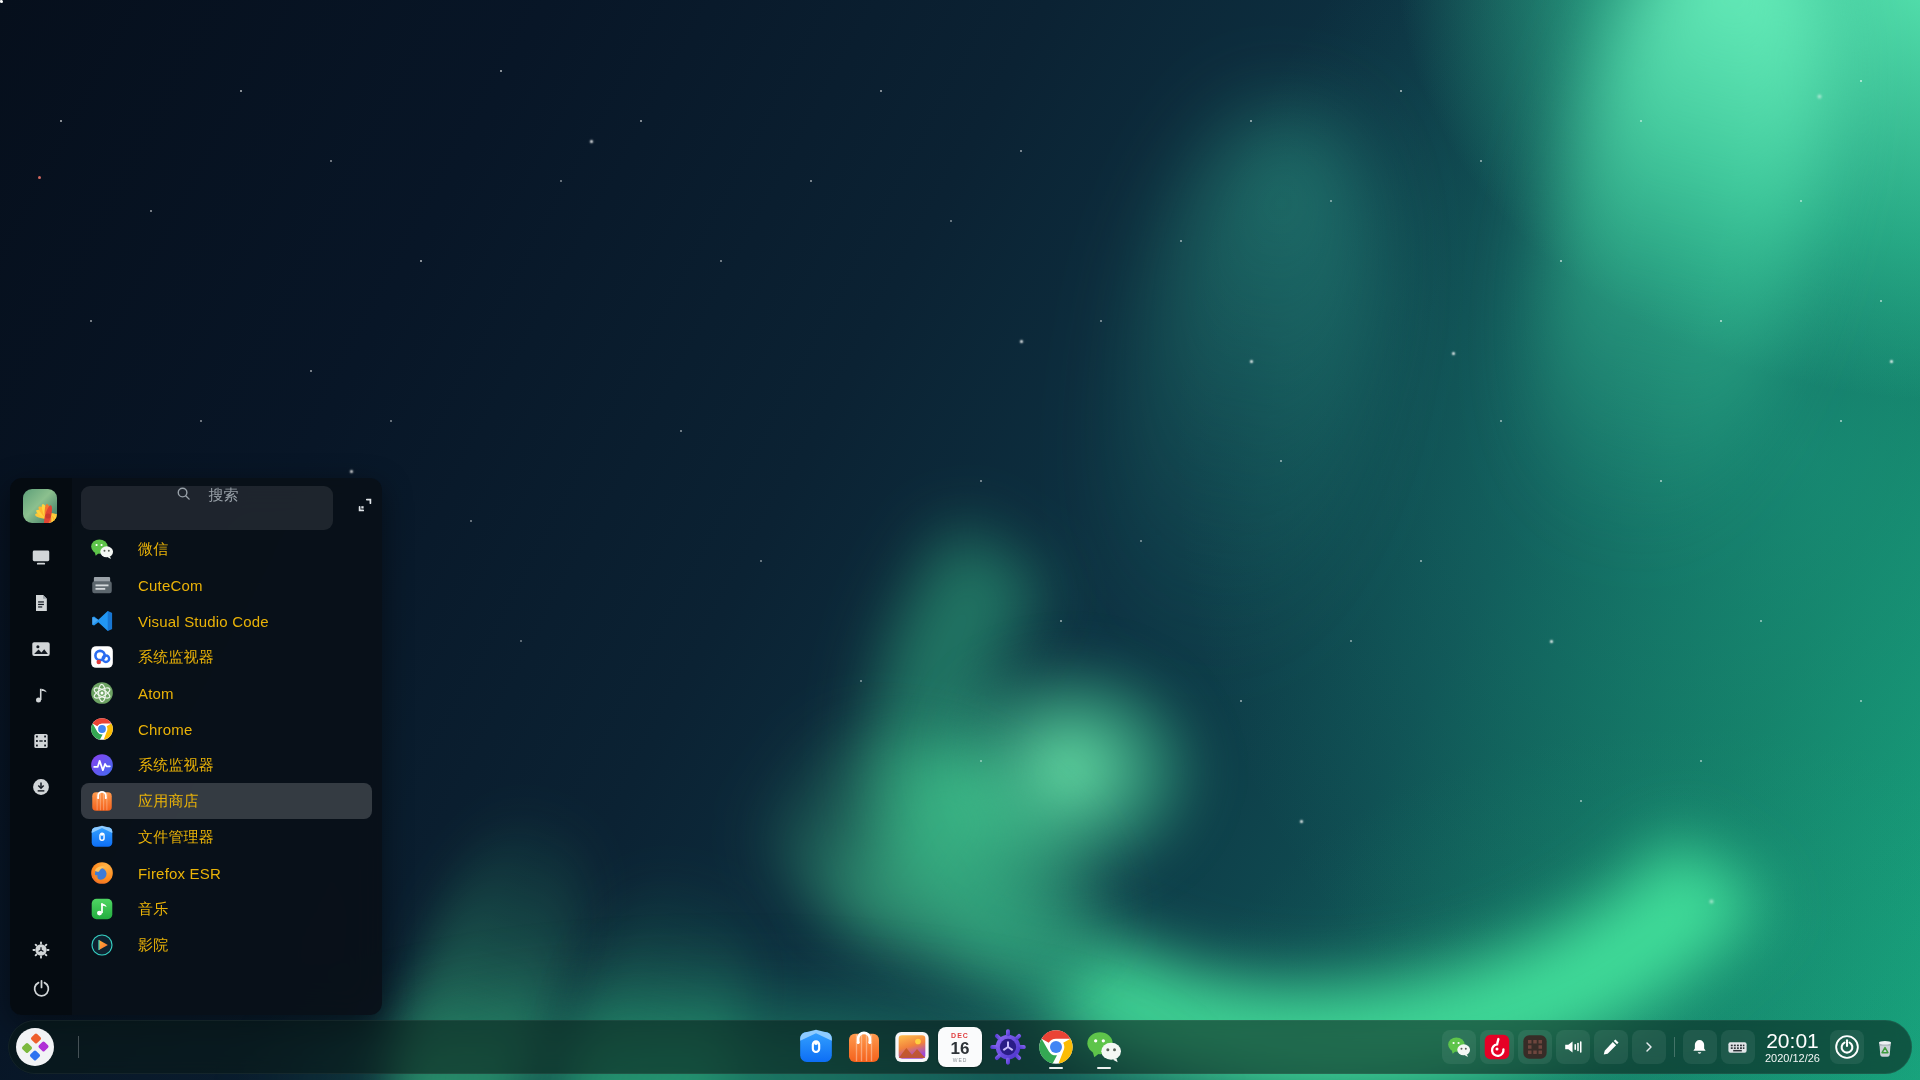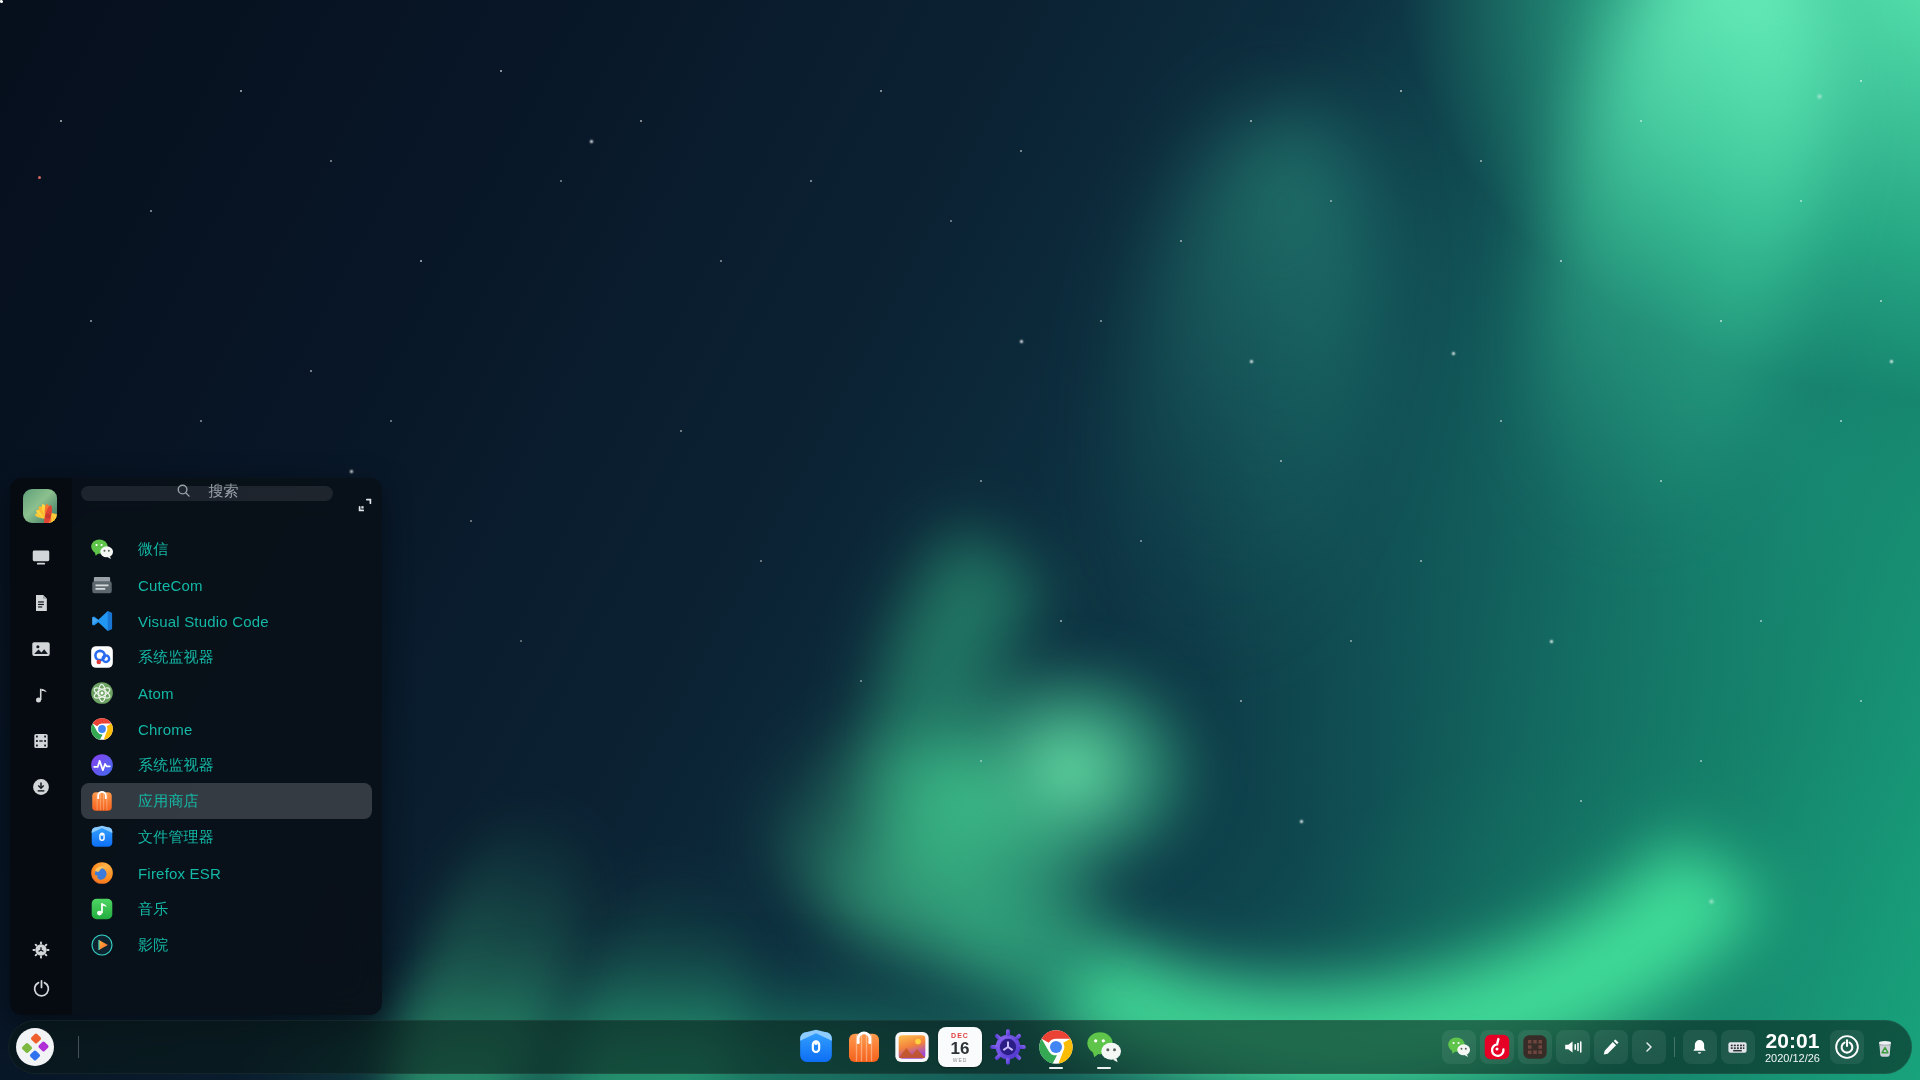--- a/index.html
+++ b/index.html
@@ -75,38 +75,38 @@
     position:absolute;left:10px;top:478px;width:372px;height:537px;
     background:rgba(9,15,23,.9);border-radius:12px;
     box-shadow:0 8px 30px rgba(0,0,0,.45);
     backdrop-filter:blur(18px);
   }
   .launcher::before{content:"";position:absolute;left:0;top:0;bottom:0;width:62px;
     background:rgba(0,0,0,.28);border-radius:12px 0 0 12px;}
   .avatar{position:absolute;left:13px;top:11px;width:34px;height:34px;border-radius:9px;overflow:hidden;}
   .avatar svg{display:block;}
   .searchbox{
-    position:absolute;left:71px;top:8px;width:252px;height:15px;border-radius:9px;
-    background:rgba(255,255,255,.09);display:flex;align-items:flex-end;justify-content:center;gap:18px;
+    position:absolute;left:71px;top:8px;width:252px;height:44px;border-radius:9px;
+    background:rgba(255,255,255,.09);display:flex;align-items:flex-start;justify-content:center;gap:18px;
     color:#98a0a8;font-size:15px;
   }
   .expand-btn{position:absolute;right:6px;top:16px;width:22px;height:22px;display:flex;
     align-items:center;justify-content:center;cursor:pointer;}
   .side-col{position:absolute;left:0;width:62px;display:flex;flex-direction:column;align-items:center;}
   #sidebar-top{top:56px;}
   #sidebar-bottom{bottom:8px;}
   #sidebar-top .side-icon{height:46px;}
   #sidebar-bottom .side-icon{height:38px;}
   .side-icon{display:flex;align-items:center;justify-content:center;width:46px;opacity:.92;}
   .app-list{position:absolute;left:71px;top:53px;width:291px;}
   .app-row{height:36px;display:flex;align-items:center;border-radius:8px;padding:0 8px;box-sizing:border-box;}
   .app-row.selected{background:rgba(255,255,255,.18);text-align:center;}
   .app-row .ic{width:26px;height:26px;display:flex;align-items:center;justify-content:center;flex:0 0 26px;}
   .app-row .ic svg{width:26px;height:26px;display:block;}
-  .app-row .lbl{margin-left:23px;font-size:15px;color:#14b8a6;letter-spacing:.2px;white-space:nowrap;}
+  .app-row .lbl{margin-left:23px;font-size:15px;color:#eab308;letter-spacing:.2px;white-space:nowrap;}
   .app-row .chev{margin-left:auto;display:flex;align-items:center;opacity:.8;}
 
   
   .dock{
     position:absolute;left:8px;right:8px;top:1020px;height:54px;border-radius:27px;
     background:rgba(9,26,21,.55);backdrop-filter:blur(10px);
     box-shadow:inset 0 0 0 1px rgba(255,255,255,.05);
   }
   .dock-launcher{position:absolute;left:7px;top:7px;width:40px;height:40px;border-radius:50%;cursor:pointer;}
   .dock-sep{position:absolute;left:70px;top:16px;width:1px;height:22px;background:rgba(255,255,255,.25);}
@@ -119,21 +119,21 @@
     align-items:center;justify-content:center;line-height:1;box-shadow:0 1px 2px rgba(0,0,0,.35);}
   .cal-month{font-size:7px;font-weight:bold;color:#e03e3e;letter-spacing:1px;}
   .cal-day{font-size:17px;font-weight:bold;color:#2e3338;margin:1px 0;}
   .cal-wd{font-size:5px;color:#8a9096;letter-spacing:1px;}
   .dock-right{position:absolute;right:10px;top:0;height:54px;display:flex;align-items:center;gap:4px;}
   .tray-slot{width:34px;height:34px;border-radius:8px;background:rgba(255,255,255,.07);
     display:flex;align-items:center;justify-content:center;cursor:pointer;}
   .tray-slot svg{display:block;}
   .tray-sep{width:1px;height:20px;background:rgba(255,255,255,.22);margin:0 4px;}
   .clock{margin:0 6px;text-align:center;color:#fff;cursor:pointer;}
-  .clock-time{font-size:21px;font-weight:700;line-height:1.05;}
+  .clock-time{font-size:21px;font-weight:400;line-height:1.05;}
   .clock-date{font-size:11px;opacity:.95;}
 </style>
 </head>
 <body>
 
 <div class="wallpaper">
   <div class="aur aur-curtain-mid"></div>
   <div class="aur aur-band-top"></div>
   <div class="aur aur-ring"></div>
   <div class="aur aur-blob"></div>

